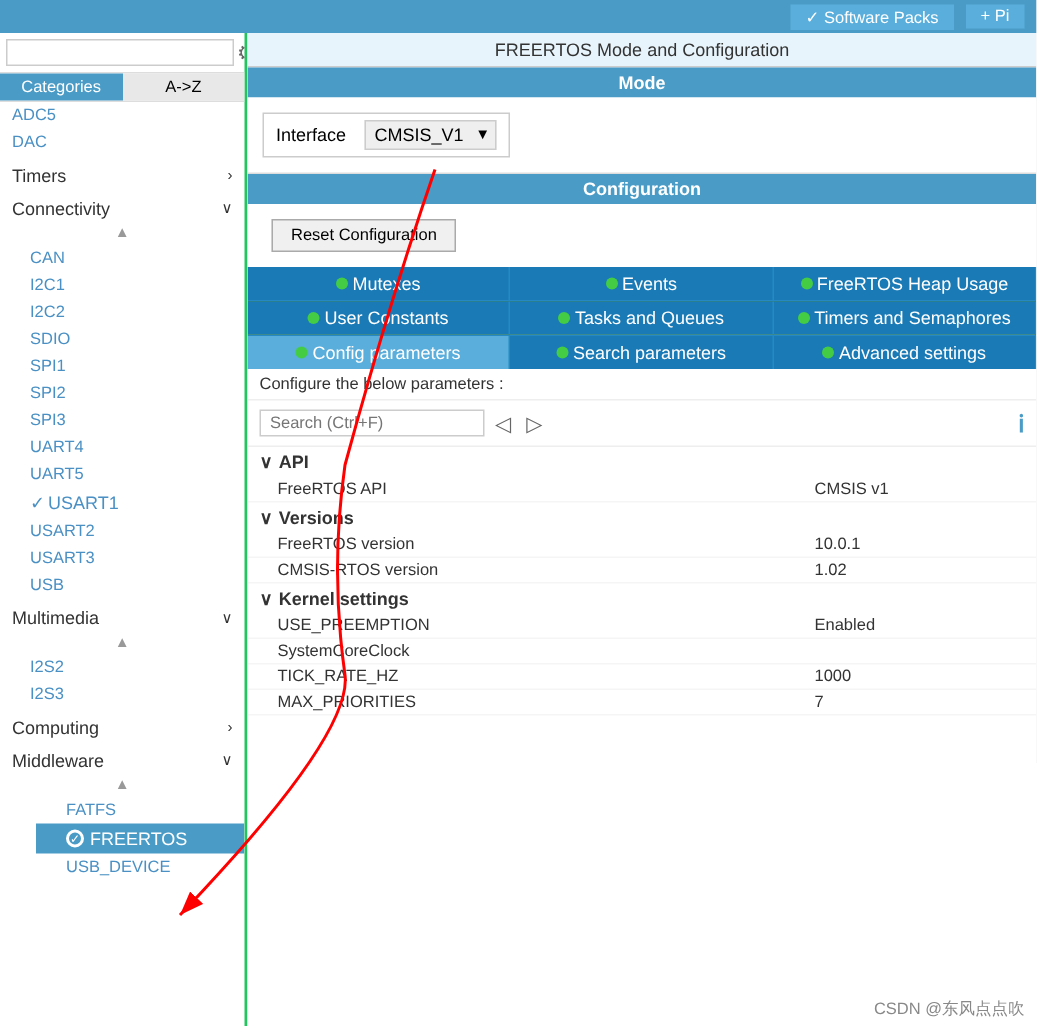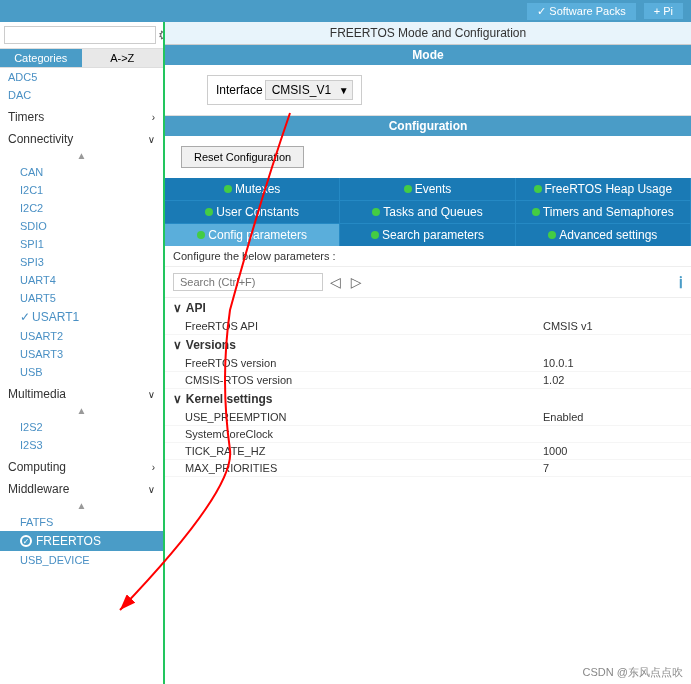--- a/index.html
+++ b/index.html
@@ -69,21 +69,21 @@
     .param-group-header { padding: 3px 8px; font-size: 11px; color: #333; font-weight: bold; display: flex; align-items: center; gap: 4px; cursor: pointer; }
     
     .param-row { display: flex; padding: 2px 8px 2px 20px; border-bottom: 1px solid #f5f5f5; align-items: center; }
     .param-name { flex: 1; font-size: 11px; color: #333; }
     .param-value { font-size: 11px; color: #333; min-width: 140px; }
     
     .watermark { position: fixed; bottom: 4px; right: 8px; font-size: 11px; color: #888; }
 
     .sidebar-section-label { padding: 6px 8px 2px 8px; color: #333; font-size: 12px; display: flex; align-items: center; justify-content: space-between; cursor: pointer; }
 
-    .middleware-item { padding: 3px 20px; cursor: pointer; color: #4a90c4; font-size: 11px; }
+    .middleware-item { padding: 3px 20px; cursor: pointer; color: #4a90c4; font-size: 11px; margin-left: 24px; }
     .middleware-item.active-blue { background: #4a9cc7; color: white; display: flex; align-items: center; gap: 4px; }
     .middleware-item .check-circle { width: 12px; height: 12px; border: 2px solid white; border-radius: 50%; display: inline-flex; align-items: center; justify-content: center; font-size: 8px; flex-shrink: 0; }
   </style>
 </head>
 <body>
 
 <div class="main-container">
   <div class="top-bar">
     <button class="top-bar-btn">✓ Software Packs</button>
     <button class="top-bar-btn">+ Pi</button>
@@ -113,20 +113,21 @@
         <div class="sidebar-section-label">
           <span>Connectivity</span>
           <span style="font-size:10px;">∨</span>
         </div>
         <div class="scroll-indicator">▲</div>
         <div class="sub-item">CAN</div>
         <div class="sub-item">I2C1</div>
         <div class="sub-item">I2C2</div>
         <div class="sub-item">SDIO</div>
         <div class="sub-item">SPI1</div>
+        <div class="sub-item">SPI2</div>
         <div class="sub-item">SPI3</div>
         <div class="sub-item">UART4</div>
         <div class="sub-item">UART5</div>
         <div class="sub-item checked"><span class="check">✓</span><span>USART1</span></div>
         <div class="sub-item">USART2</div>
         <div class="sub-item">USART3</div>
         <div class="sub-item">USB</div>
 
         <div class="sidebar-section-label">
           <span>Multimedia</span>
@@ -153,21 +154,21 @@
         </div>
         <div class="middleware-item" style="color:#4a90c4;">USB_DEVICE</div>
       </div>
     </div>
 
     <div class="main-content">
       <div class="page-title">FREERTOS Mode and Configuration</div>
 
       <div class="section-header">Mode</div>
       <div class="mode-section">
-        <div style="display:inline-flex; align-items:center; border:1px solid #ccc; padding:4px 8px; gap:2px;margin-left:32px;">
+        <div style="display:inline-flex; align-items:center; border:1px solid #ccc; padding:4px 8px; gap:12px;">
           <span>Interface</span>
           <div class="dropdown-wrapper">
             <select>
               <option>CMSIS_V1</option>
             </select>
           </div>
         </div>
       </div>
 
       <div class="config-section">

